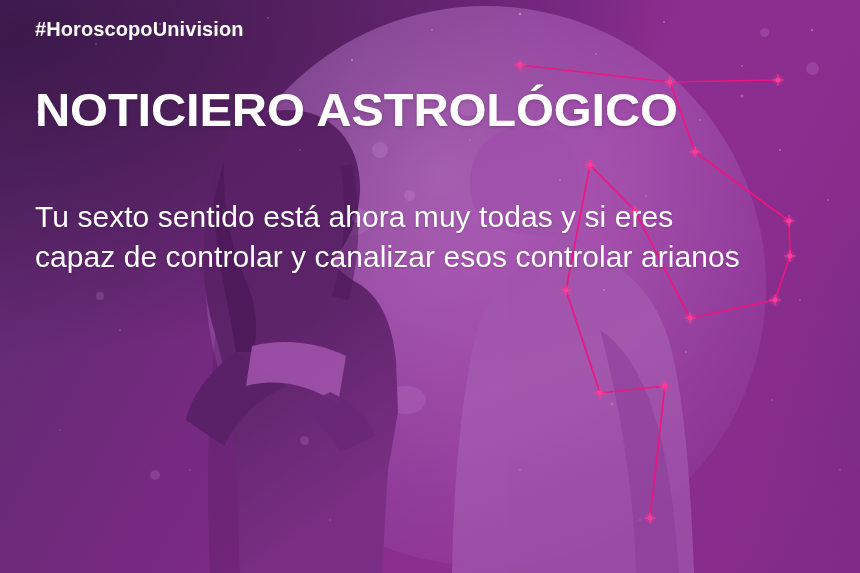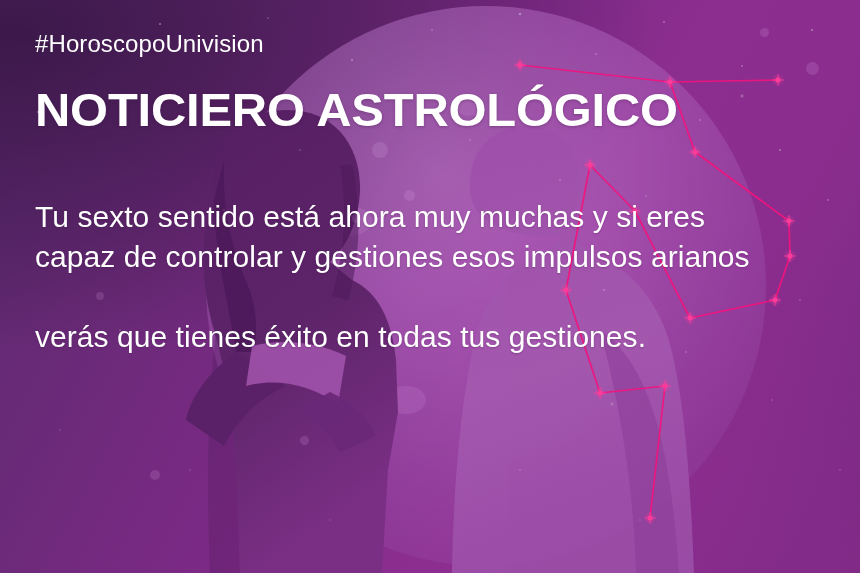--- a/index.html
+++ b/index.html
@@ -106,24 +106,24 @@
   
   .content {
     position: absolute;
     left: 35px;
     top: 0;
     width: 790px;
     height: 100%;
   }
   .hashtag {
     position: absolute;
-    top: 30px;
+    top: 18px;
     left: 0;
-    font-size: 24px;
-    font-weight: 400;
+    font-size: 20px;
+    font-weight: 700;
     letter-spacing: .1px;
     color: #ffffff;
     white-space: nowrap;
   }
   .headline {
     position: absolute;
     top: 84px;
     left: 0;
     margin: 0;
     font-size: 47px;
@@ -335,16 +335,16 @@
           <circle cx="650" cy="518" r="5.2" fill="#ff3d9a" opacity="0.22"></circle>
           <circle cx="650" cy="518" r="2.5" fill="#ff3d9a"></circle>
           <path d="M644 518 L656 518 M650 512 L650 524" stroke="#ff3d9a" stroke-width="1.1" opacity="0.75"></path>
         </g>
       </g>
   </svg>
 
   <div class="content">
     <div class="hashtag">#HoroscopoUnivision</div>
     <h1 class="headline">NOTICIERO ASTROLÓGICO</h1>
-    <p class="body-copy"><span>Tu sexto sentido está ahora muy muchas y si eres</span><br><span>capaz de controlar y gestiones esos impulsos arianos</span><br><br><span>verás que tienes éxito en todas tus gestiones.</span></p>
+    <p class="body-copy"><span>Tu sexto sentido está ahora muy todas y si eres</span><br><span>capaz de controlar y canalizar esos controlar arianos</span><br><br></p>
   </div>
 
 </div>
 
 </body></html>

